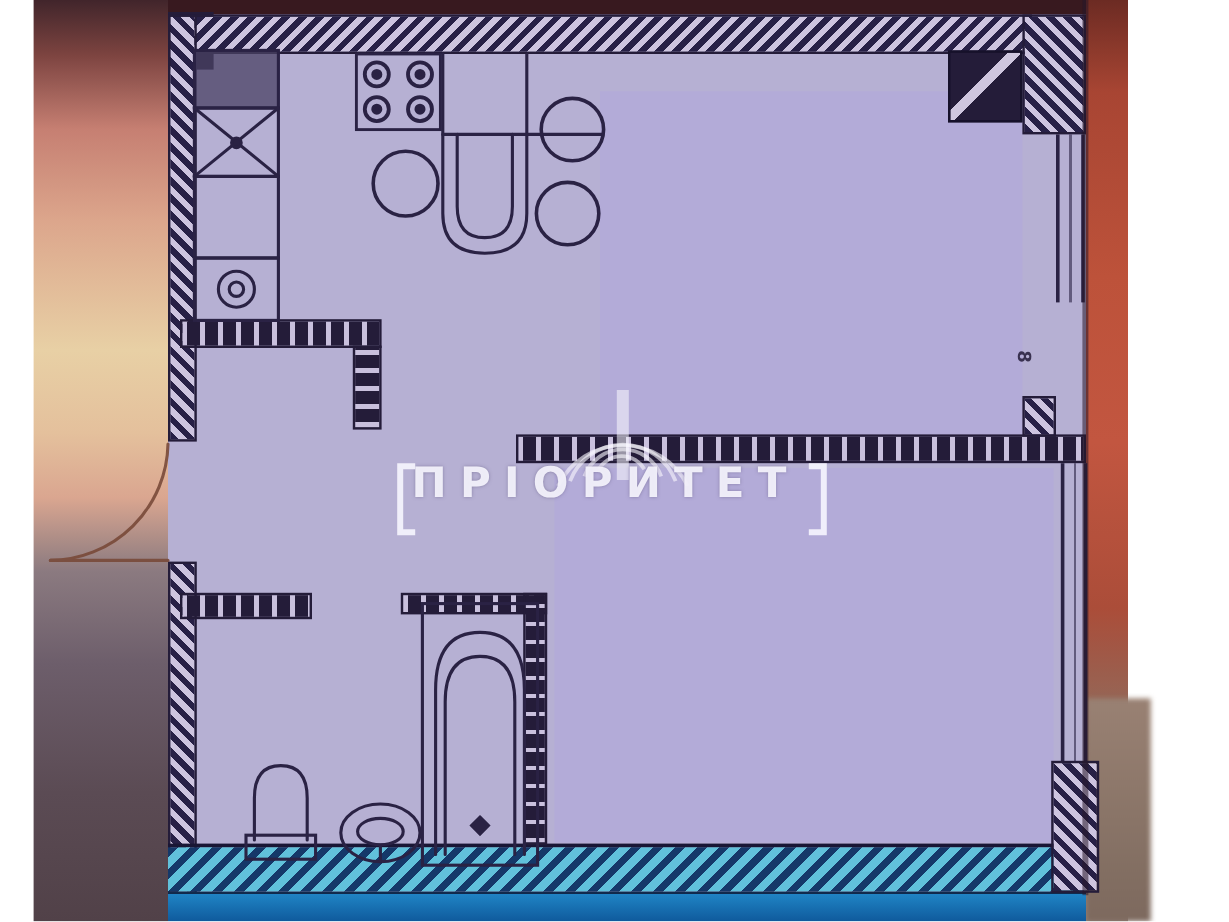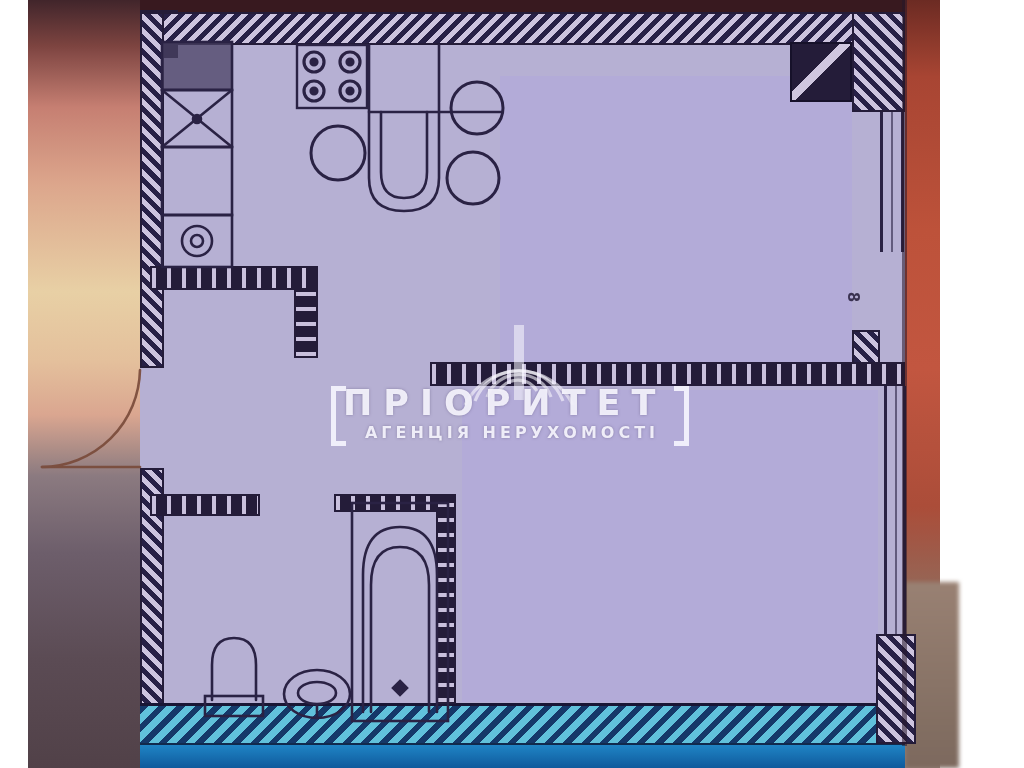--- a/index.html
+++ b/index.html
@@ -168,18 +168,17 @@
   <svg class="abs" style="left:440px;top:295px;" width="160" height="110" viewBox="0 0 160 110">
     <g stroke="rgba(250,249,255,.6)" fill="none" stroke-width="3.2">
       <path d="M59,98 A22,22 0 0 1 97,98" transform="translate(0,-2)"></path>
       <path d="M47,102 A34,34 0 0 1 111,102"></path>
       <path d="M35,106 A47,47 0 0 1 123,106"></path>
       <path d="M25,110 A60,60 0 0 1 133,110"></path>
       <rect x="74" y="30" width="10" height="75" fill="rgba(250,249,255,.55)" stroke="none"></rect>
     </g>
   </svg>
   <div class="abs wm-text" id="wm-title">ПРІОРИТЕТ</div>
-  <div class="abs wm-text" id="wm-sub">АГЕНЦІЯ НЕРУХОМОСТІ</div>
   <div class="abs bracket" id="bracket-left"></div>
   <div class="abs bracket" id="bracket-right"></div>
 
  </div>
 </div>
 
 </body></html>

